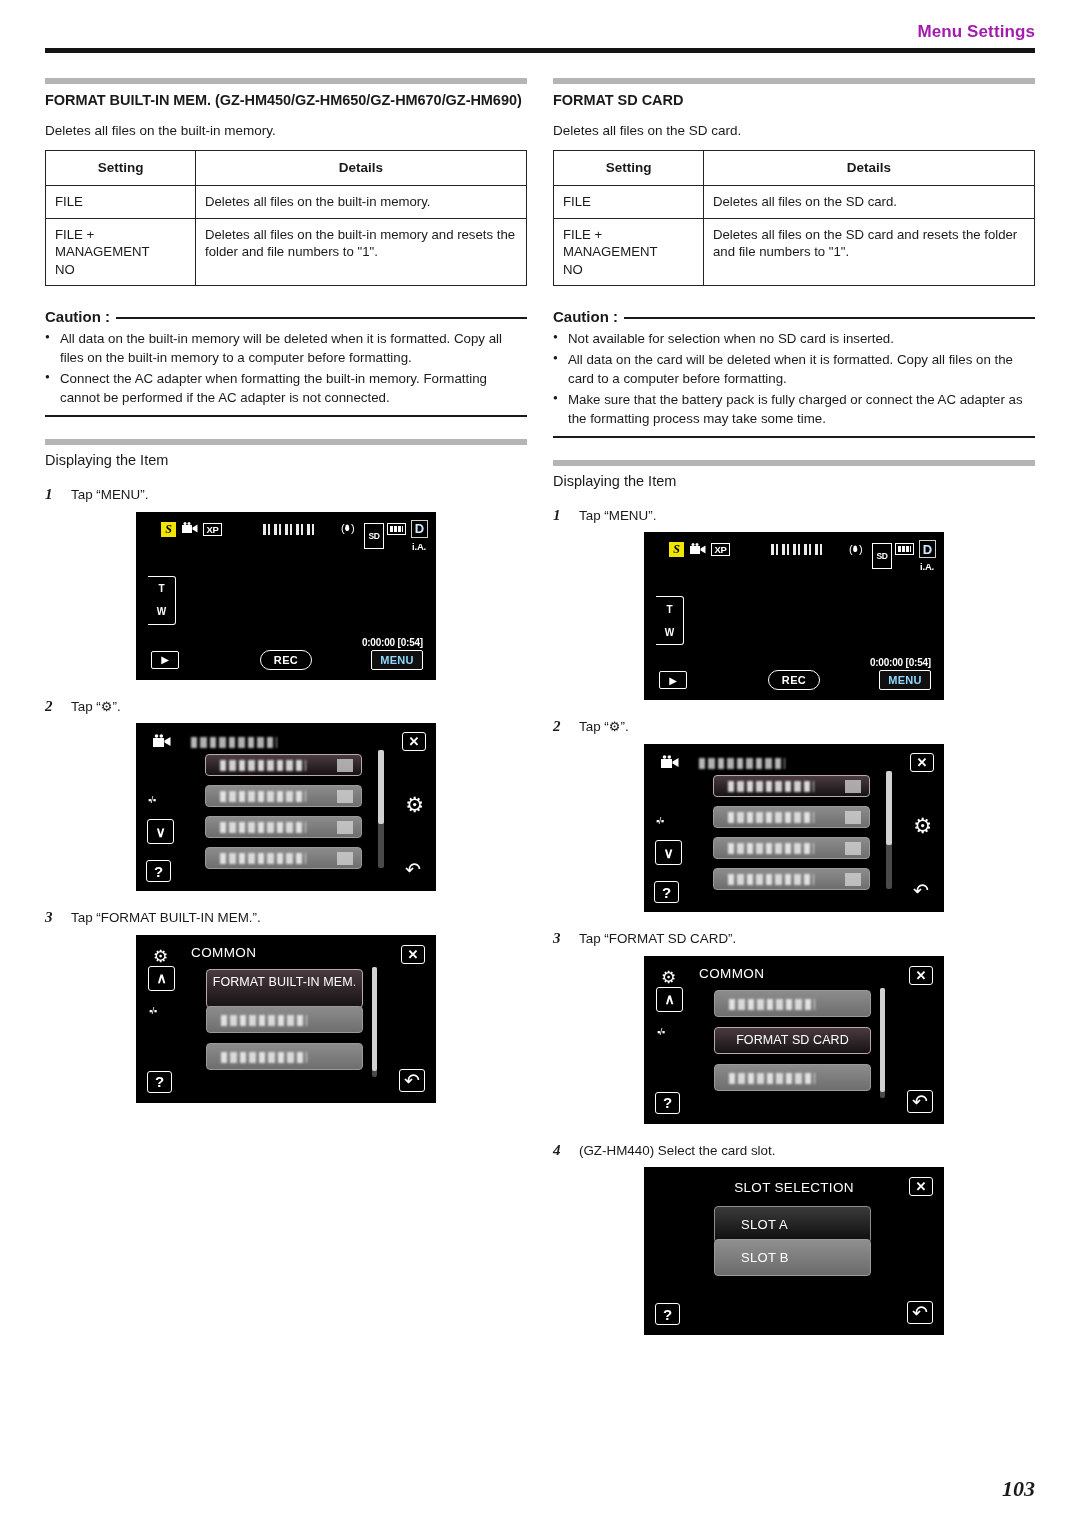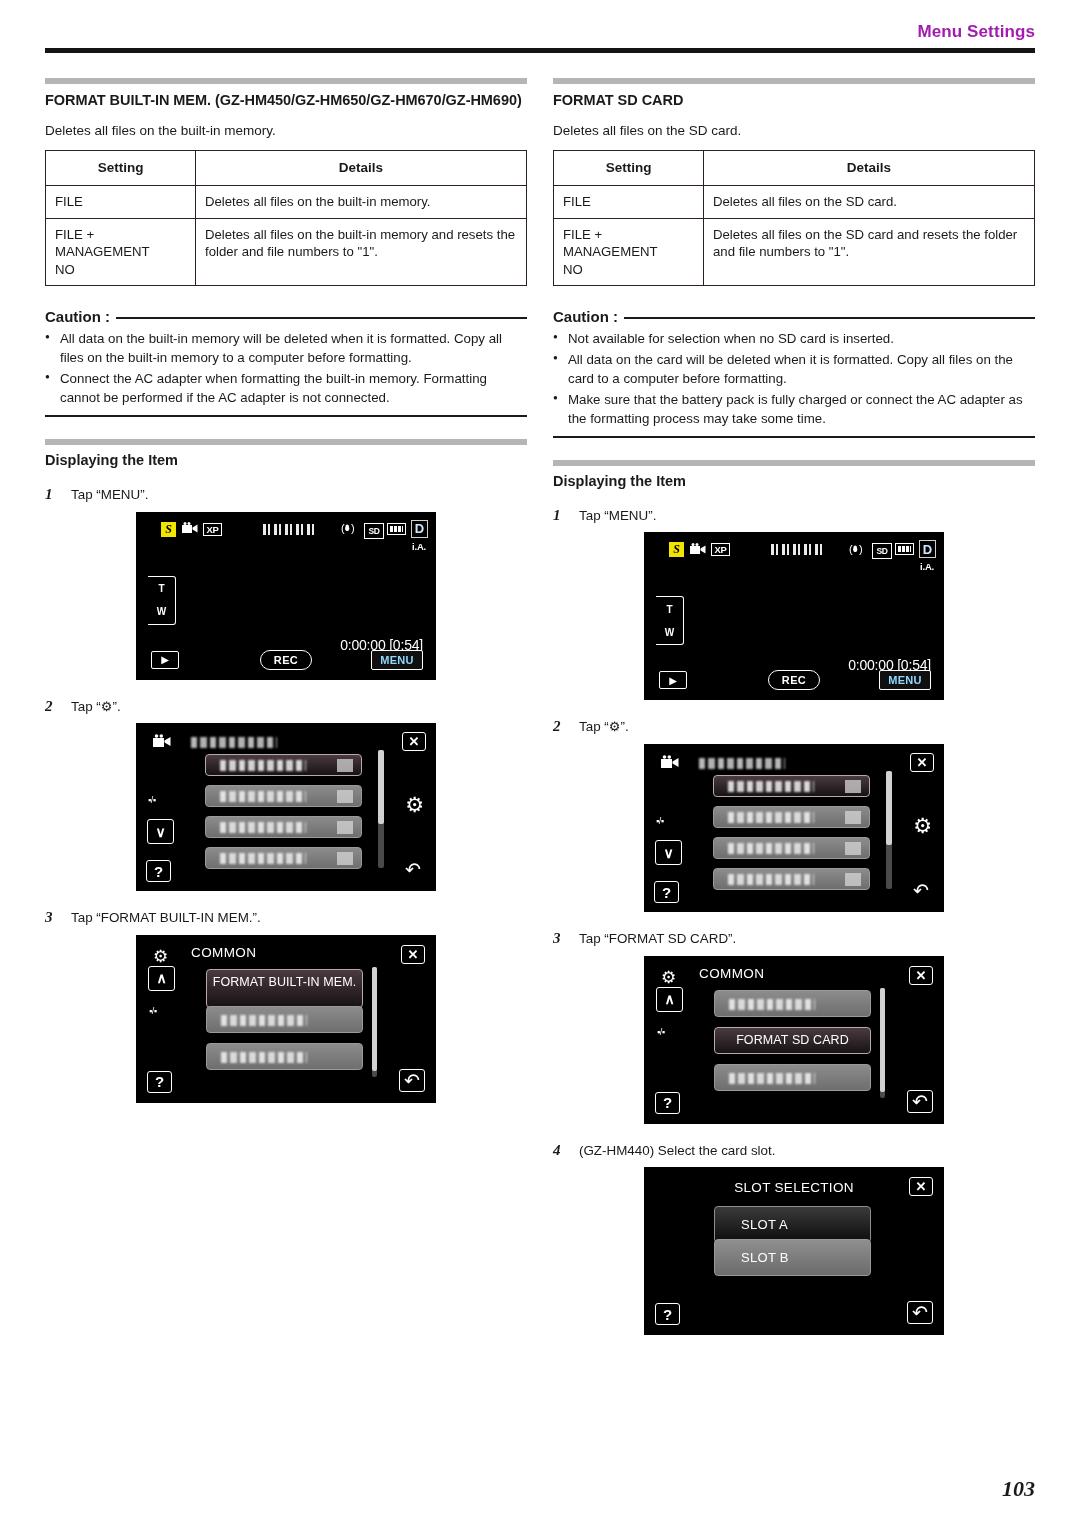--- a/index.html
+++ b/index.html
@@ -122,21 +122,21 @@
     margin-top: 7px;
     height: 2.2px;
     background: #1a1a1a;
   }
 
   
   .display-sec { margin-top: 22px; }
   .display-sec .sec-bar { height: 6px; background: #b5b5b5; }
   h3.display-title {
     font-size: 14.5px;
-    font-weight: bold;
+    font-weight: normal;
     margin-top: 7px;
   }
 
   .step {
     display: flex;
     align-items: baseline;
     margin-top: 18px;
   }
   .step .num {
     width: 26px;
@@ -183,21 +183,21 @@
     border: 1.3px solid #fff; font-size: 9.5px; font-weight: bold; letter-spacing: -0.4px;
   }
   .ic-blur {
     left: 126px; top: 2px; width: 54px; height: 11px;
     background: repeating-linear-gradient(90deg,#ffffff 0 3px, #000 3px 5px, #fff 5px 7px, #000 7px 11px);
     opacity: .92;
     filter: blur(.4px);
   }
   .ic-ois { left: 203px; top: 0px; width: 17px; height: 14px; font-size: 11px; }
   .ic-sd {
-    left: 227px; top: 1px; width: 20px; height: 16px;
+    left: 227px; top: 1px; width: 20px; height: 26px;
     border: 1.2px solid #fff; font-size: 8.5px; font-weight: bold; letter-spacing: -0.3px;
   }
   .ic-batt {
     left: 250px; top: 1px; width: 19px; height: 12px;
     border: 1.3px solid #fff;
   }
   .ic-batt i {
     display:block; width: 13px; height: 6px;
     background: repeating-linear-gradient(90deg,#fff 0 3px,#000 3px 4px);
   }
@@ -212,21 +212,21 @@
   .zoombar {
     position: absolute; left: 11px; top: 63px;
     width: 28px; height: 49px;
     border: 1.4px solid #fff; border-left: none;
     border-top-right-radius: 3px; border-bottom-right-radius: 3px;
     display: flex; flex-direction: column; justify-content: space-around; align-items: center;
     font-size: 10px; font-weight: bold;
   }
   .timecode {
     position: absolute; right: 12px; top: 124px;
-    font-size: 14px; font-weight: normal; letter-spacing: -0.2px;
+    font-size: 10px; font-weight: bold; letter-spacing: -0.2px;
   }
   .btn-play {
     position: absolute; left: 14px; bottom: 10px;
     width: 28px; height: 18px;
     border: 1.4px solid #fff; border-radius: 2px;
     display: flex; align-items: center; justify-content: center;
     font-size: 10px;
   }
   .btn-rec {
     position: absolute; left: 50%; transform: translateX(-50%); bottom: 9px;

